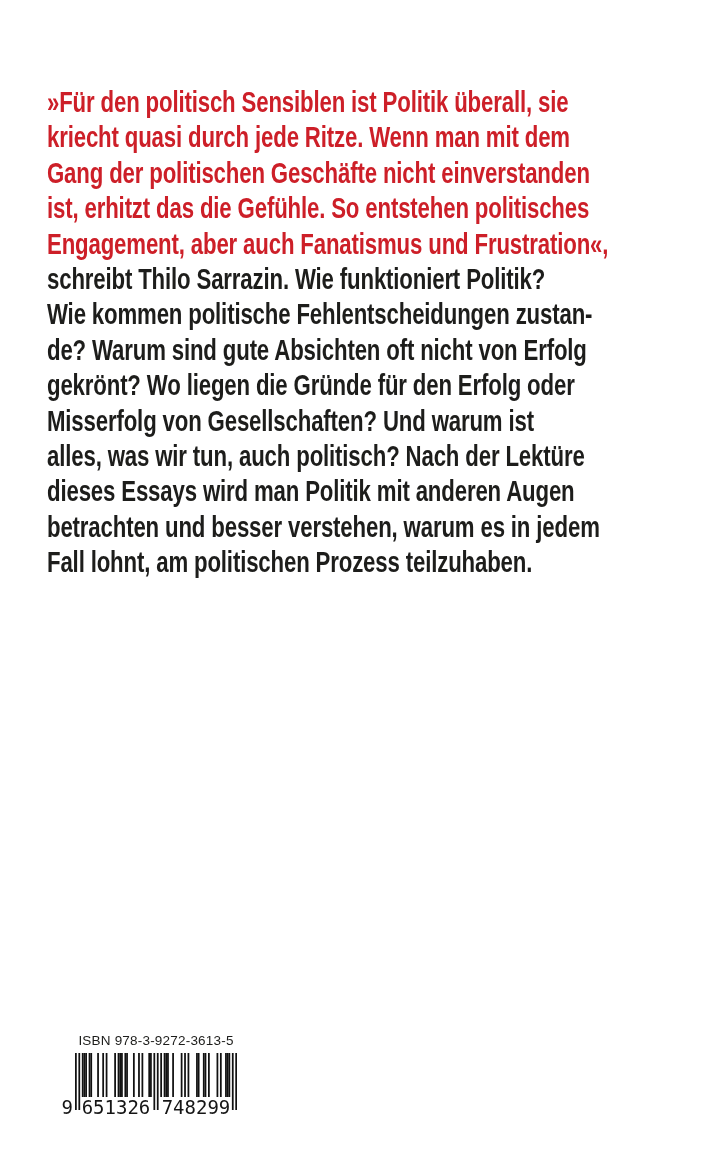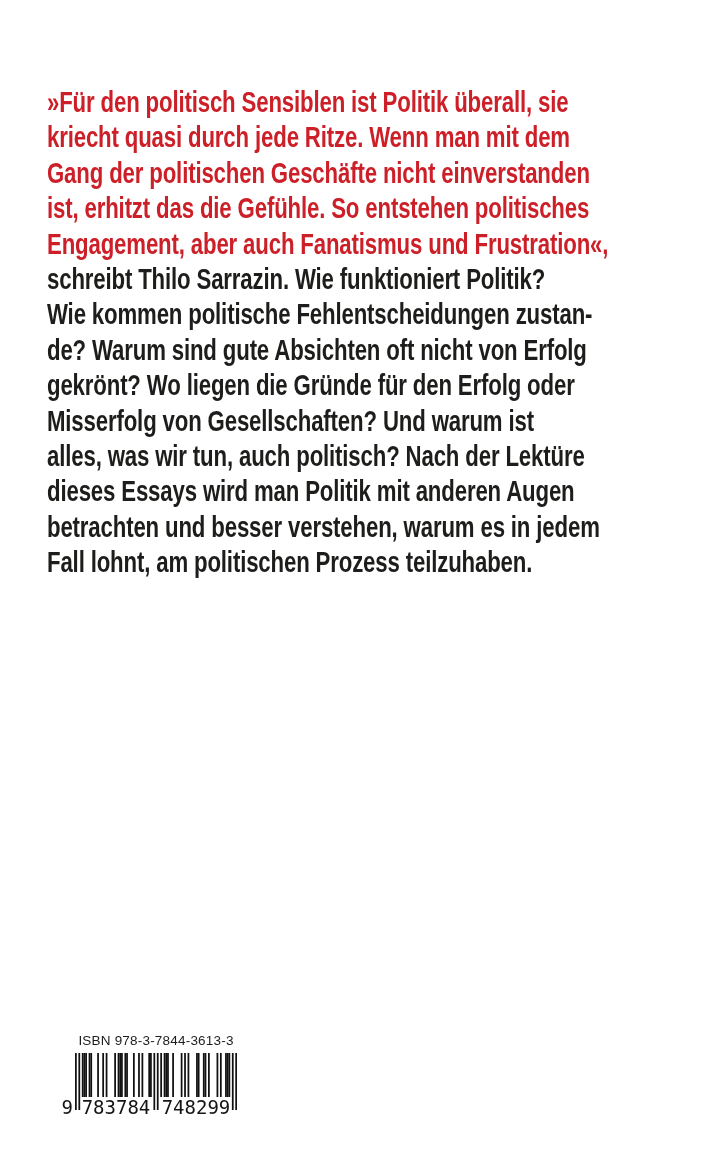--- a/index.html
+++ b/index.html
@@ -94,21 +94,21 @@
       <div class="blurb-line" style="color: rgb(29, 29, 27);">de? Warum sind gute Absichten oft nicht von Erfolg</div>
       <div class="blurb-line" style="color: rgb(29, 29, 27);">gekrönt? Wo liegen die Gründe für den Erfolg oder</div>
       <div class="blurb-line" style="color: rgb(29, 29, 27);">Misserfolg von Gesellschaften? Und warum ist</div>
       <div class="blurb-line" style="color: rgb(29, 29, 27);">alles, was wir tun, auch politisch? Nach der Lektüre</div>
       <div class="blurb-line" style="color: rgb(29, 29, 27);">dieses Essays wird man Politik mit anderen Augen</div>
       <div class="blurb-line" style="color: rgb(29, 29, 27);">betrachten und besser verstehen, warum es in jedem</div>
       <div class="blurb-line" style="color: rgb(29, 29, 27);">Fall lohnt, am politischen Prozess teilzuhaben.</div>
     </div>
 
   <div class="isbn-block">
-    <div class="isbn-label">ISBN 978-3-7844-3613-3</div>
+    <div class="isbn-label">ISBN 978-3-9272-3613-5</div>
     <div class="barcode">
         <svg width="162" height="57">
           <rect x="0.00" y="0" width="1.76" height="57" fill="#111111"></rect>
           <rect x="3.41" y="0" width="1.76" height="57" fill="#111111"></rect>
           <rect x="6.82" y="0" width="1.76" height="44" fill="#111111"></rect>
           <rect x="8.53" y="0" width="1.76" height="44" fill="#111111"></rect>
           <rect x="10.23" y="0" width="1.76" height="44" fill="#111111"></rect>
           <rect x="13.64" y="0" width="1.76" height="44" fill="#111111"></rect>
           <rect x="15.35" y="0" width="1.76" height="44" fill="#111111"></rect>
           <rect x="22.17" y="0" width="1.76" height="44" fill="#111111"></rect>
@@ -142,18 +142,18 @@
           <rect x="133.01" y="0" width="1.76" height="44" fill="#111111"></rect>
           <rect x="141.54" y="0" width="1.76" height="44" fill="#111111"></rect>
           <rect x="144.95" y="0" width="1.76" height="44" fill="#111111"></rect>
           <rect x="150.06" y="0" width="1.76" height="44" fill="#111111"></rect>
           <rect x="151.77" y="0" width="1.76" height="44" fill="#111111"></rect>
           <rect x="153.47" y="0" width="1.76" height="44" fill="#111111"></rect>
           <rect x="156.88" y="0" width="1.76" height="57" fill="#111111"></rect>
           <rect x="160.29" y="0" width="1.76" height="57" fill="#111111"></rect>
         </svg>
       <span class="bc-digit bc-first">9</span>
-      <span class="bc-digit bc-left">783784</span>
+      <span class="bc-digit bc-left">651326</span>
       <span class="bc-digit bc-right">748299</span>
     </div>
   </div>
 
 </div>
 
 </body></html>

